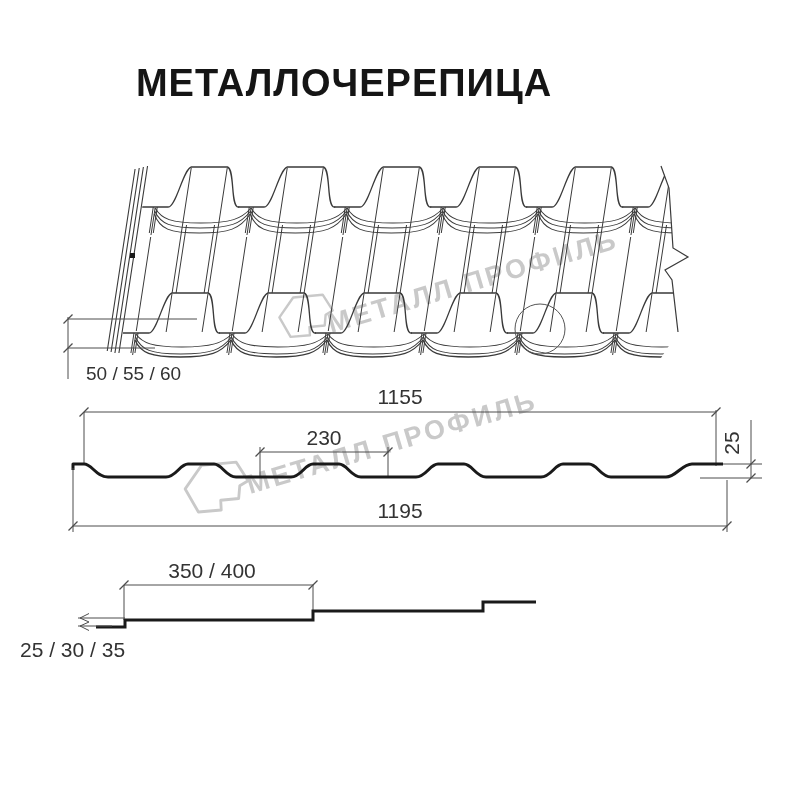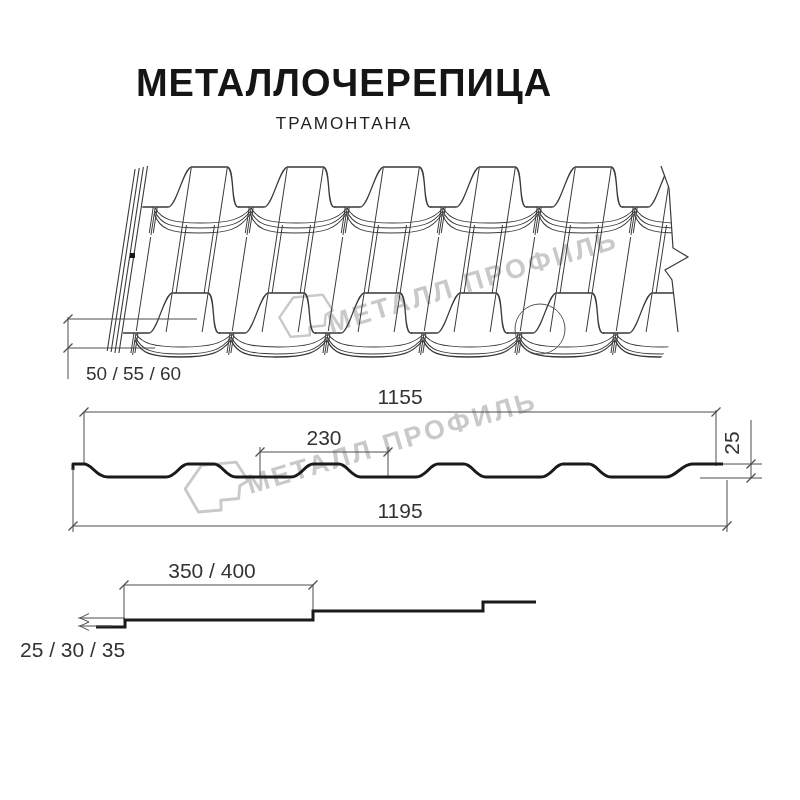--- a/index.html
+++ b/index.html
@@ -16,21 +16,20 @@
   .dimtxt-sm{font-size:19px;}
   .wmtxt{font-size:27px;font-weight:700;letter-spacing:3px;fill:#c9c9c9;}
 </style>
 </head>
 <body>
 
 <div class="page">
 
   <div class="hdr">
     <h1>МЕТАЛЛОЧЕРЕПИЦА</h1>
-    <h2>ТРАМОНТАНА</h2>
   </div>
 
   <svg width="800" height="800" viewBox="0 0 800 800">
     <defs>
 
       <path id="tick" d="M -4.5,4.5 L 4.5,-4.5" stroke="#4d4d4d" stroke-width="1.2" fill="none"></path>
 
       <g id="mod" stroke="#3a3a3a" stroke-width="1" fill="none">
 
         <path d="M -13,44 H 13 C 21,44 22,6 30,4 H 66 C 74,6 75,44 83,44 H 84" stroke-width="1.3"></path>

